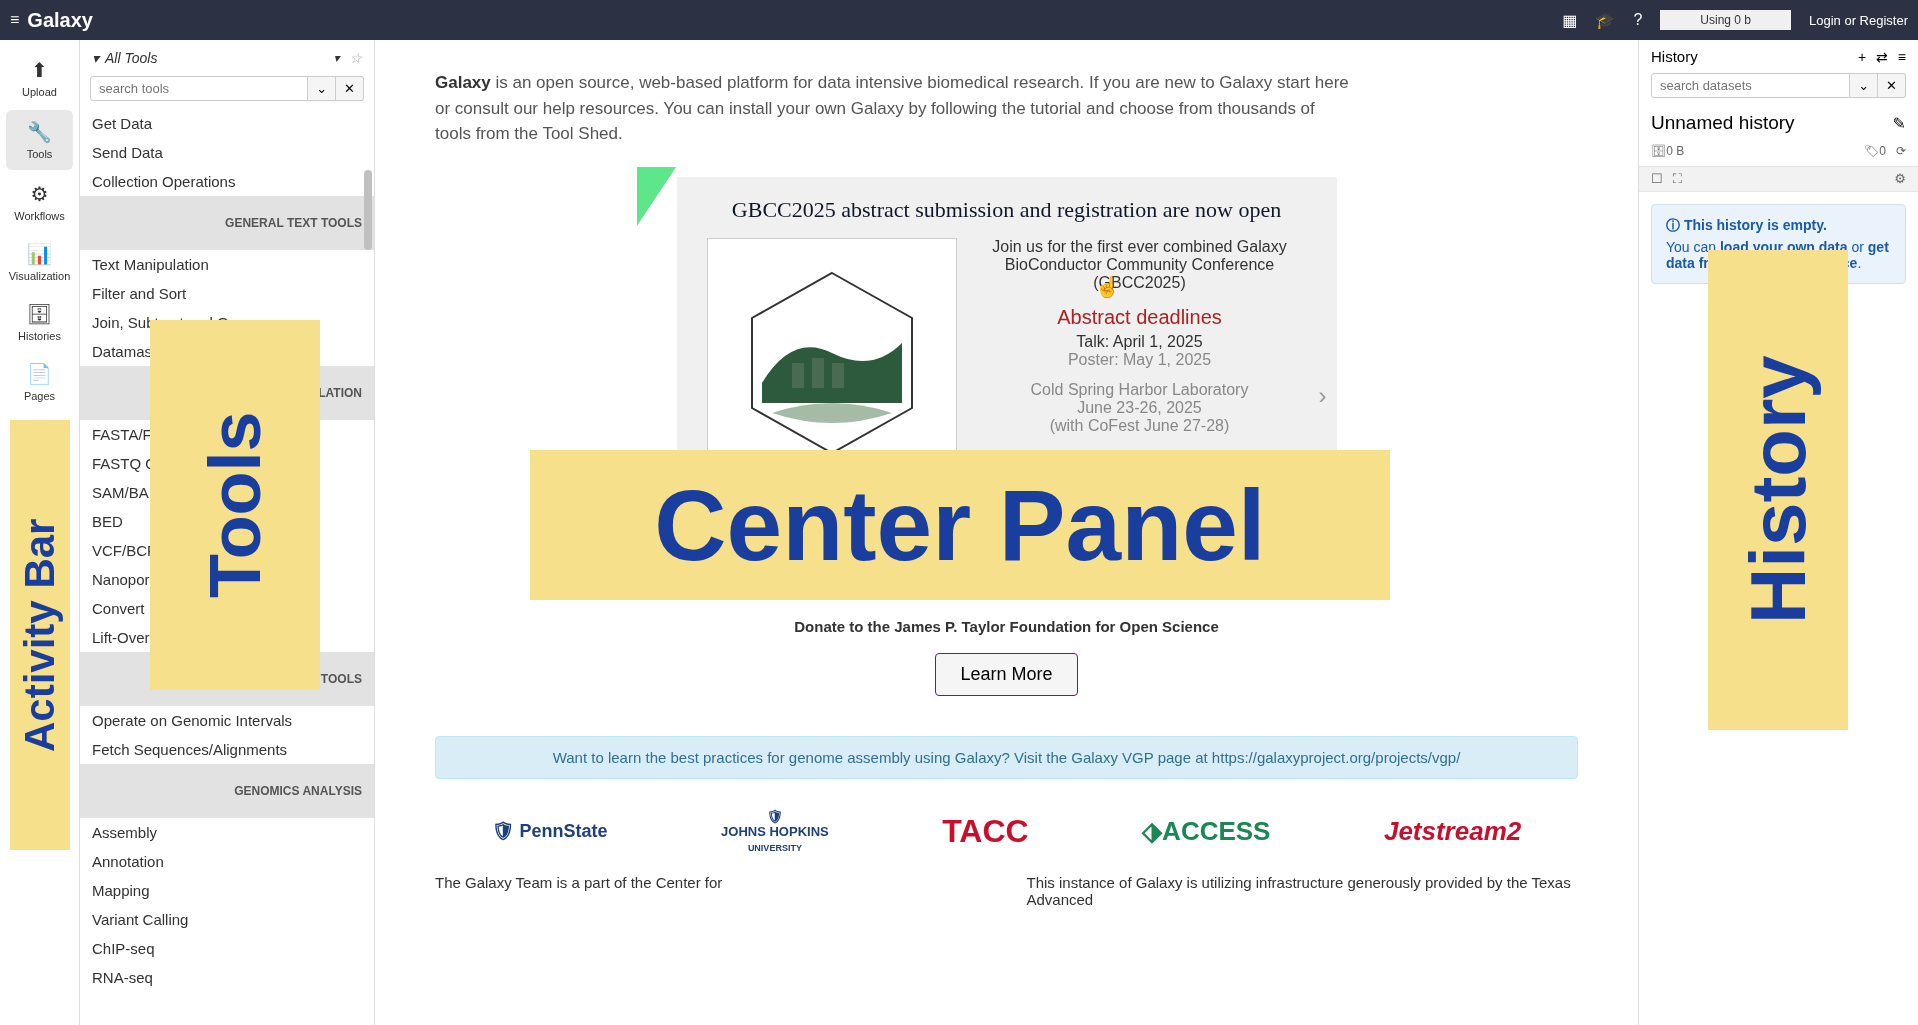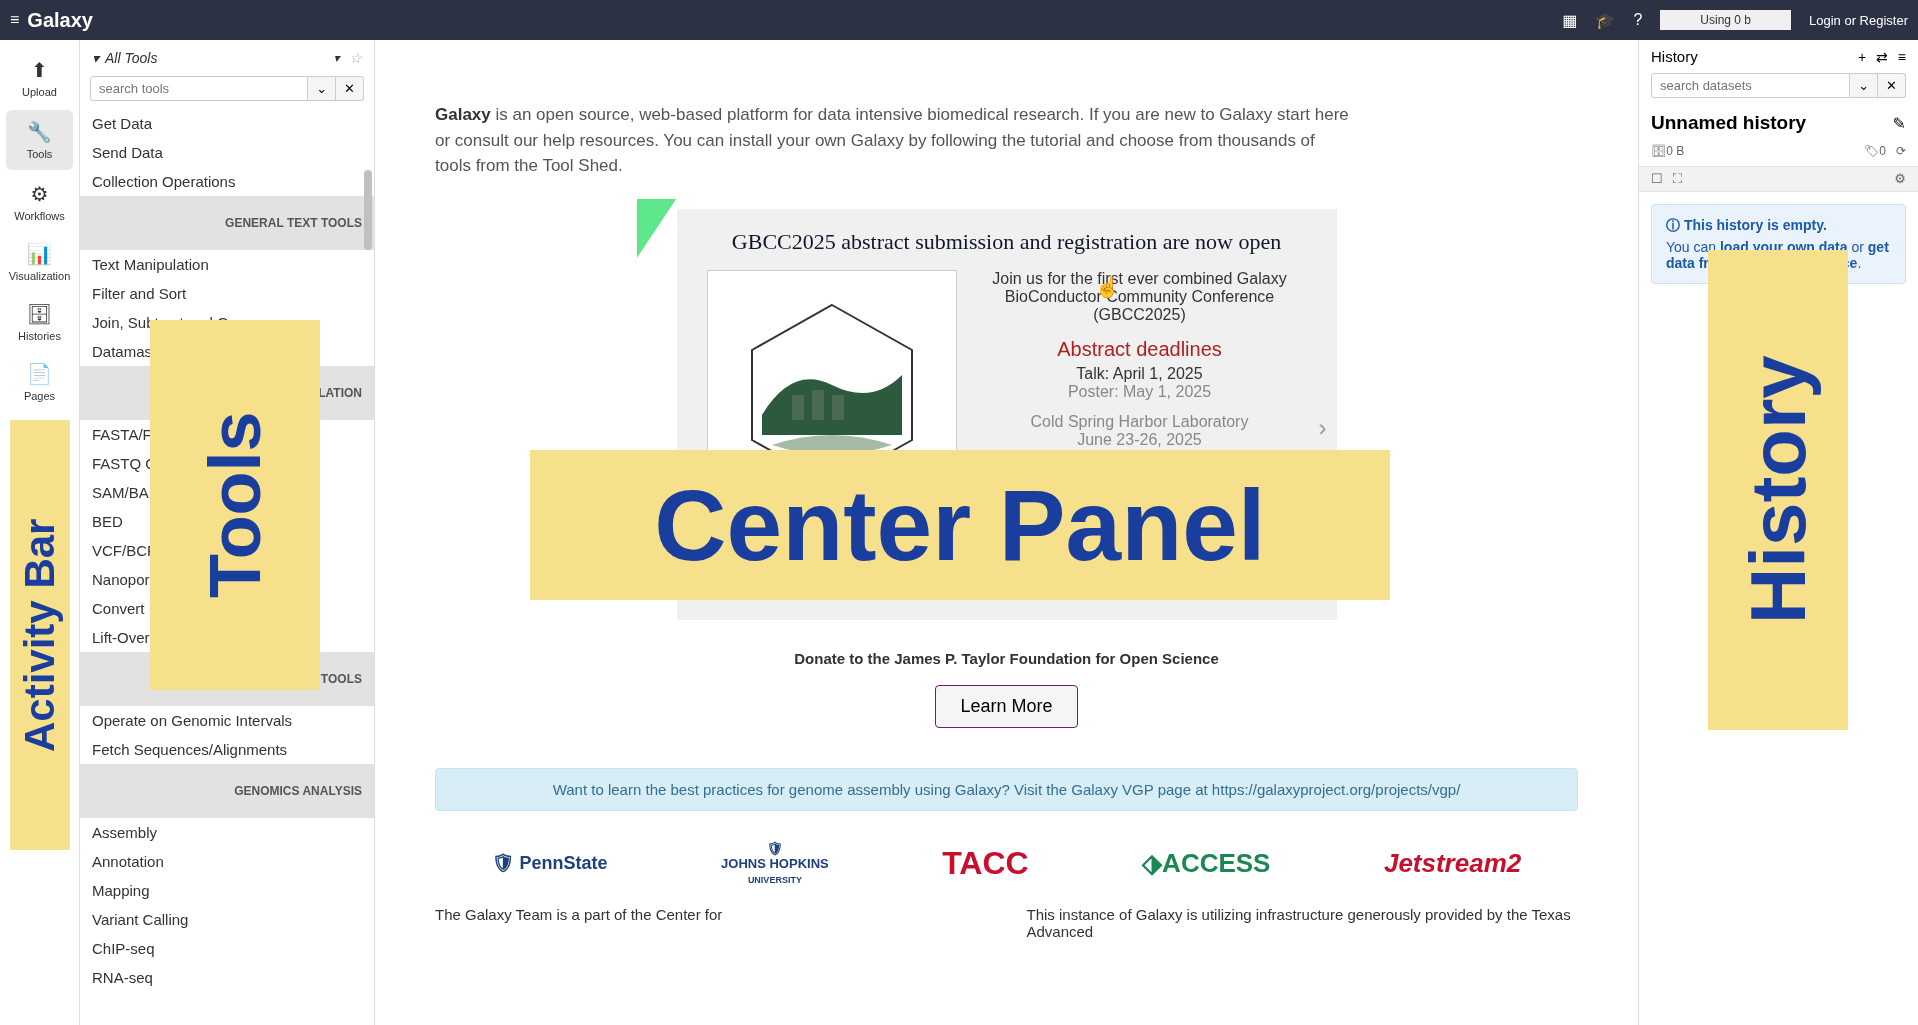--- a/index.html
+++ b/index.html
@@ -36,21 +36,21 @@
 .search-btn { border: 1px solid #ccc; border-left: none; background: #f5f5f5; padding: 4px 8px; font-size: 13px; cursor: pointer; }
 .search-btn:first-of-type { }
 .search-btn:last-of-type { border-radius: 0 3px 3px 0; }
 .tool-list { flex: 1; overflow-y: auto; padding: 0 0 0 0; }
 .tool-section-header { background: #e2e2e2; padding: 20px 12px; font-size: 12px; font-weight: 700; color: #555; text-align: right; }
 .tool-item { padding: 6px 12px; font-size: 15px; color: #333; cursor: pointer; }
 .scroll-indicator { position: absolute; right: 2px; top: 130px; width: 8px; height: 80px; background: #c0c0c0; border-radius: 4px; }
 
 
 .center-panel { flex: 1; background: #fff; overflow-y: auto; padding: 30px 60px; position: relative; }
-.intro-text { font-size: 17px; color: #555; line-height: 1.5; margin-bottom: 30px; max-width: 920px; margin-top: 32px; }
+.intro-text { font-size: 17px; color: #555; line-height: 1.5; margin-bottom: 30px; max-width: 920px; }
 .intro-text b { color: #333; }
 .carousel { width: 660px; margin: 0 auto 30px; background: #f0f0f0; padding: 20px 30px 30px; position: relative; }
 .carousel-title { font-family: Georgia, serif; font-size: 22px; text-align: center; color: #0f172a; margin-bottom: 15px; }
 .carousel-body { display: flex; gap: 16px; }
 .carousel-img { width: 250px; height: 250px; background: #fff; border: 1px solid #ccc; display: flex; align-items: center; justify-content: center; }
 .hex-logo { width: 200px; height: 200px; display: flex; align-items: center; justify-content: center; }
 .carousel-text { flex: 1; font-family: Georgia, serif; text-align: center; font-size: 16px; color: #333; }
 .carousel-text .sub { margin-bottom: 14px; }
 .carousel-text .deadline-h { color: #b02020; font-size: 20px; margin-bottom: 4px; }
 .carousel-text .deadline { font-size: 16px; }
@@ -75,21 +75,21 @@
 
 .history-panel { width: 280px; background: #fff; border-left: 1px solid #ddd; display: flex; flex-direction: column; }
 .history-top { padding: 8px 12px; display: flex; align-items: center; font-size: 15px; }
 .history-top-spacer { flex: 1; }
 .history-top .hicon { margin-left: 10px; font-size: 14px; cursor: pointer; }
 .history-search-row { display: flex; padding: 0 12px 8px; }
 .history-search { flex: 1; border: 1px solid #ccc; padding: 4px 8px; font-size: 13px; border-radius: 3px 0 0 3px; }
 .hist-btn { border: 1px solid #ccc; border-left: none; background: #f5f5f5; padding: 4px 8px; font-size: 13px; cursor: pointer; }
 .hist-btn:last-child { border-radius: 0 3px 3px 0; }
 .history-name-row { padding: 6px 12px; display: flex; align-items: center; }
-.history-name { font-size: 19px; font-weight: 700; flex: 1; }
+.history-name { font-size: 19px; font-weight: 400; flex: 1; }
 .history-meta { padding: 4px 12px 8px; display: flex; font-size: 12px; color: #666; align-items: center; }
 .history-meta-spacer { flex: 1; }
 .history-toolbar { padding: 4px 12px; display: flex; background: #f2f2f2; border-top: 1px solid #e5e5e5; border-bottom: 1px solid #e5e5e5; font-size: 13px; color: #666; }
 .history-toolbar-spacer { flex: 1; }
 .history-empty { margin: 12px; padding: 12px 14px; background: #eaf3fb; border: 1px solid #cde1f3; border-radius: 4px; font-size: 14px; color: #1a5aa8; }
 .history-empty .main-msg { font-weight: 700; margin-bottom: 4px; }
 .history-empty .sub-msg a { font-weight: 700; }
 
 
 .overlay-label { position: absolute; background: #f7e08c; color: #1a3e9e; font-weight: 800; pointer-events: none; display: flex; align-items: center; justify-content: center; }

